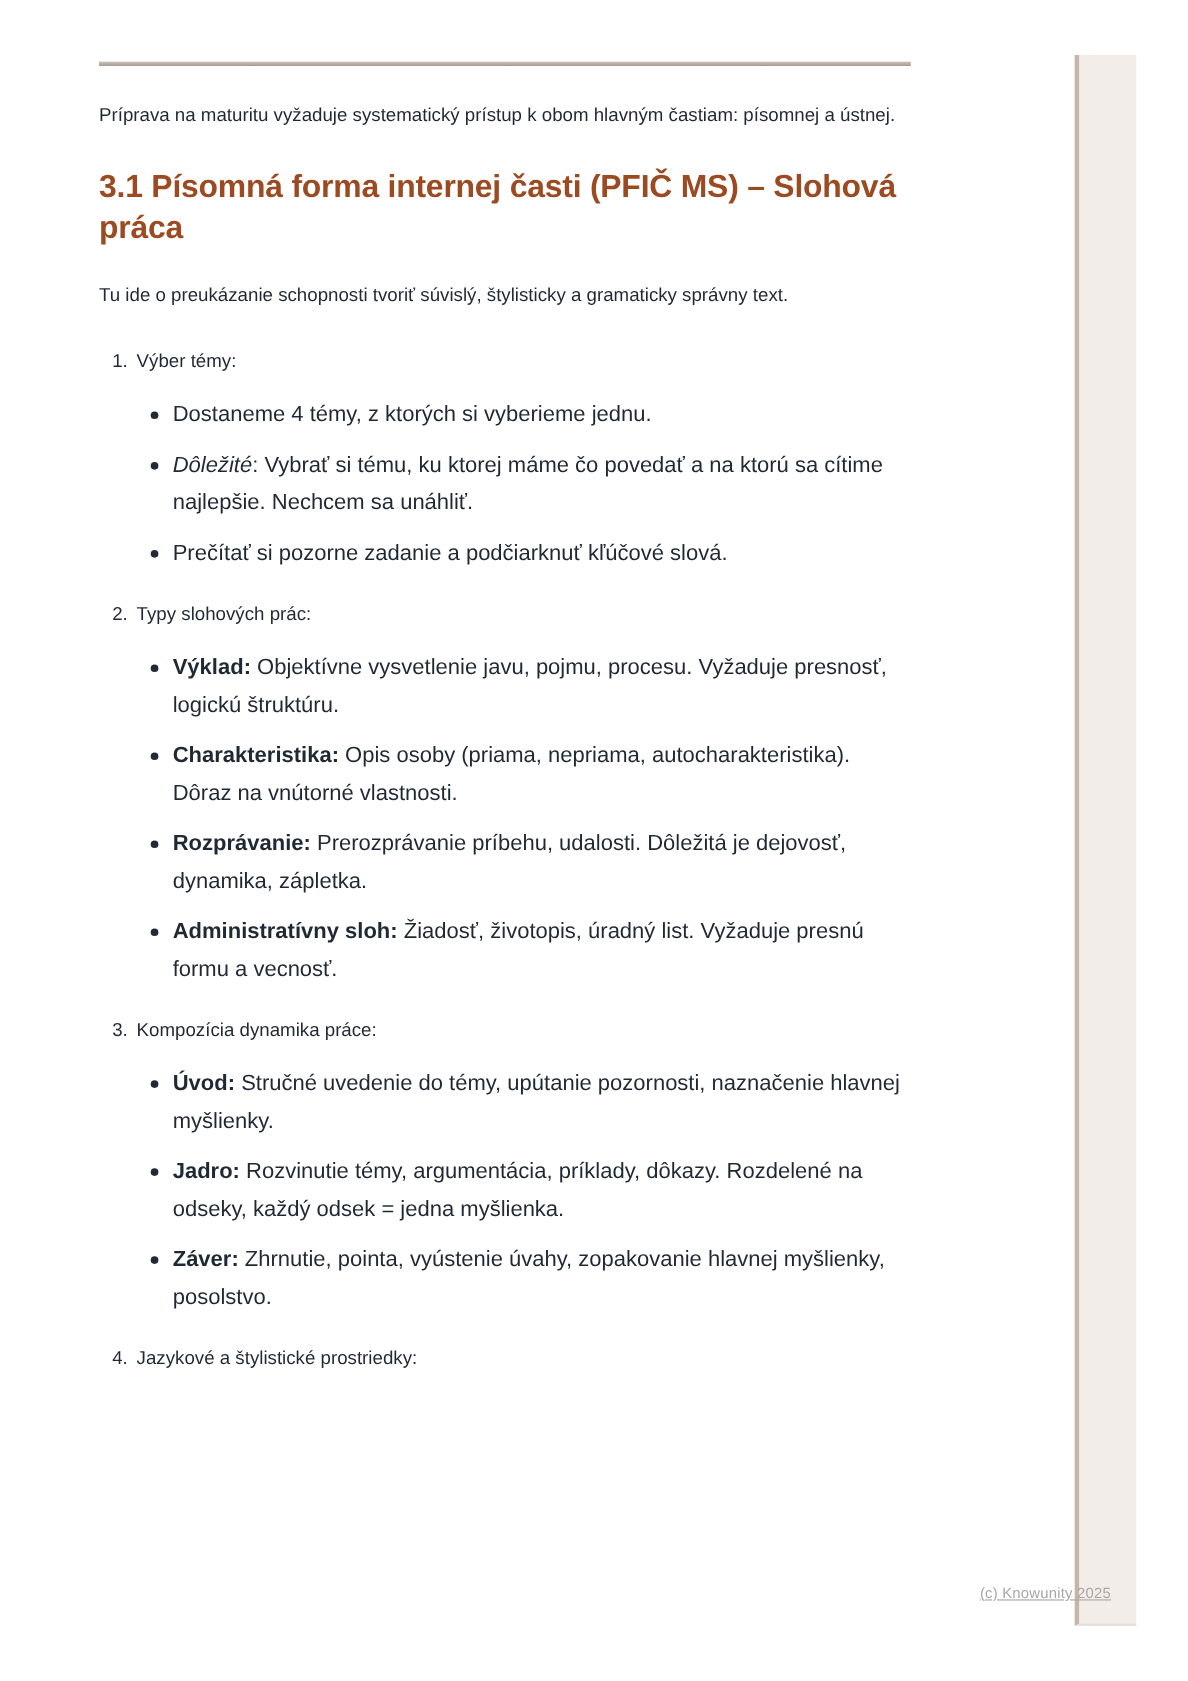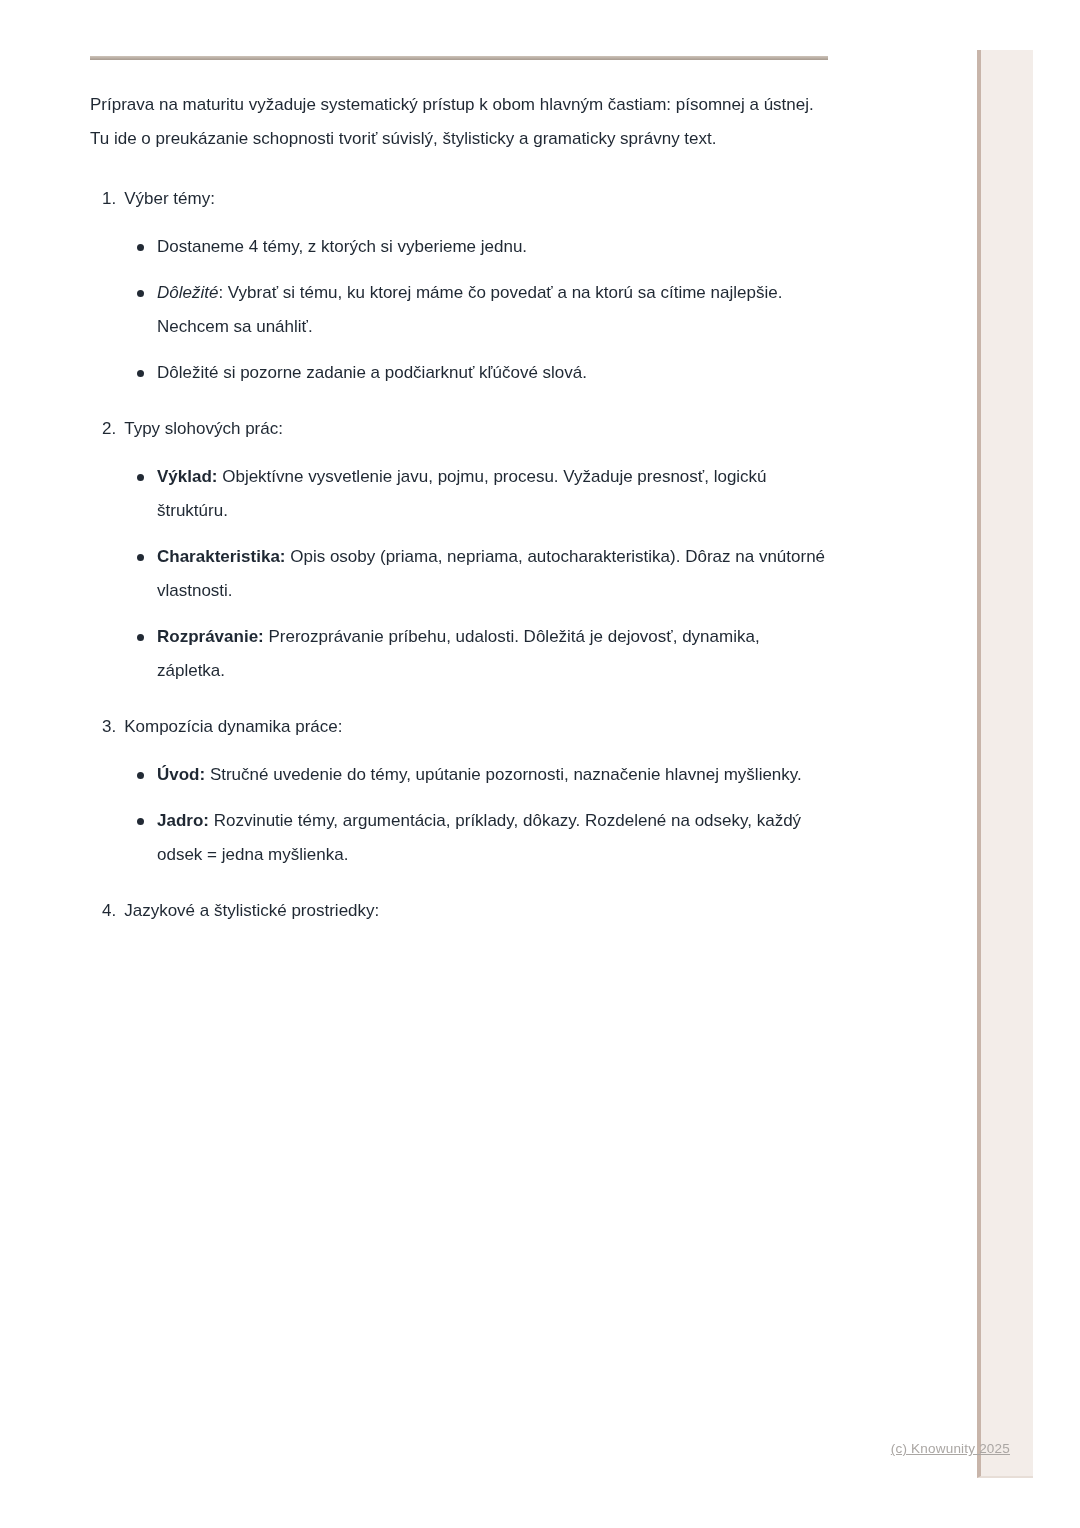--- a/index.html
+++ b/index.html
@@ -32,58 +32,59 @@
   }
   .num{margin-right:8px;font-weight:400;}
   .sec-title{font-weight:400;}
   .bullets{margin:14px 0 0 0;padding:0;list-style:none;}
   .bullet{display:flex;margin-bottom:12px;padding-left:47px;}
   .bullet:last-child{margin-bottom:0;}
   .dot{
     width:7px;height:7px;border-radius:50%;background:#222a35;
     margin:14px 13px 0 0;flex:none;
   }
-  .btxt{margin:0;font-size:17px;line-height:34px;flex:1;}
+  .btxt{margin:0;font-size:20px;line-height:34px;flex:1;}
   .lead-bold{font-weight:700;}
   .lead-italic{font-style:italic;}
   .side-strip{
     position:absolute;left:977px;top:50px;width:56px;height:1428px;
     background:#f3ede9;border-left:4px solid #c8b5aa;box-sizing:border-box;
     border-bottom:2px solid #e7ded7;
   }
   .watermark{
     position:absolute;top:1441px;right:70px;
     font-size:13.5px;color:#aaa6a3;z-index:2;letter-spacing:0.2px;text-decoration:underline;
   }
 </style>
 </head>
 <body>
 
 <div class="content">
   <div class="rule"></div>
   <p class="para">Príprava na maturitu vyžaduje systematický prístup k obom hlavným častiam: písomnej a ústnej.</p>
+  <h2 class="heading">3.1 Písomná forma internej časti (PFIČ MS) – Slohová práca</h2>
   <p class="para">Tu ide o preukázanie schopnosti tvoriť súvislý, štylisticky a gramaticky správny text.</p>
   <div class="sections">
       <div class="section">
         <div class="sec-head">
           <span class="num">1.</span>
           <span class="sec-title">Výber témy:</span>
         </div>
         <ul class="bullets">
           <li class="bullet">
             <span class="dot"></span>
             <p class="btxt">Dostaneme 4 témy, z ktorých si vyberieme jednu.</p>
           </li>
           <li class="bullet">
             <span class="dot"></span>
             <p class="btxt"><span class="lead-italic">Dôležité</span>: Vybrať si tému, ku ktorej máme čo povedať a na ktorú sa cítime najlepšie. Nechcem sa unáhliť.</p>
           </li>
           <li class="bullet">
             <span class="dot"></span>
-            <p class="btxt">Dôležité si pozorne zadanie a podčiarknuť kľúčové slová.</p>
+            <p class="btxt">Prečítať si pozorne zadanie a podčiarknuť kľúčové slová.</p>
           </li>
         </ul>
       </div>
       <div class="section">
         <div class="sec-head">
           <span class="num">2.</span>
           <span class="sec-title">Typy slohových prác:</span>
         </div>
         <ul class="bullets">
           <li class="bullet">
@@ -91,36 +92,44 @@
             <p class="btxt"><span class="lead-bold">Výklad:</span> Objektívne vysvetlenie javu, pojmu, procesu. Vyžaduje presnosť, logickú štruktúru.</p>
           </li>
           <li class="bullet">
             <span class="dot"></span>
             <p class="btxt"><span class="lead-bold">Charakteristika:</span> Opis osoby (priama, nepriama, autocharakteristika). Dôraz na vnútorné vlastnosti.</p>
           </li>
           <li class="bullet">
             <span class="dot"></span>
             <p class="btxt"><span class="lead-bold">Rozprávanie:</span> Prerozprávanie príbehu, udalosti. Dôležitá je dejovosť, dynamika, zápletka.</p>
           </li>
+          <li class="bullet">
+            <span class="dot"></span>
+            <p class="btxt"><span class="lead-bold">Administratívny sloh:</span> Žiadosť, životopis, úradný list. Vyžaduje presnú formu a vecnosť.</p>
+          </li>
         </ul>
       </div>
       <div class="section">
         <div class="sec-head">
           <span class="num">3.</span>
           <span class="sec-title">Kompozícia dynamika práce:</span>
         </div>
         <ul class="bullets">
           <li class="bullet">
             <span class="dot"></span>
             <p class="btxt"><span class="lead-bold">Úvod:</span> Stručné uvedenie do témy, upútanie pozornosti, naznačenie hlavnej myšlienky.</p>
           </li>
           <li class="bullet">
             <span class="dot"></span>
             <p class="btxt"><span class="lead-bold">Jadro:</span> Rozvinutie témy, argumentácia, príklady, dôkazy. Rozdelené na odseky, každý odsek = jedna myšlienka.</p>
           </li>
+          <li class="bullet">
+            <span class="dot"></span>
+            <p class="btxt"><span class="lead-bold">Záver:</span> Zhrnutie, pointa, vyústenie úvahy, zopakovanie hlavnej myšlienky, posolstvo.</p>
+          </li>
         </ul>
       </div>
       <div class="section">
         <div class="sec-head">
           <span class="num">4.</span>
           <span class="sec-title">Jazykové a štylistické prostriedky:</span>
         </div>
       </div>
     </div>
 </div>

